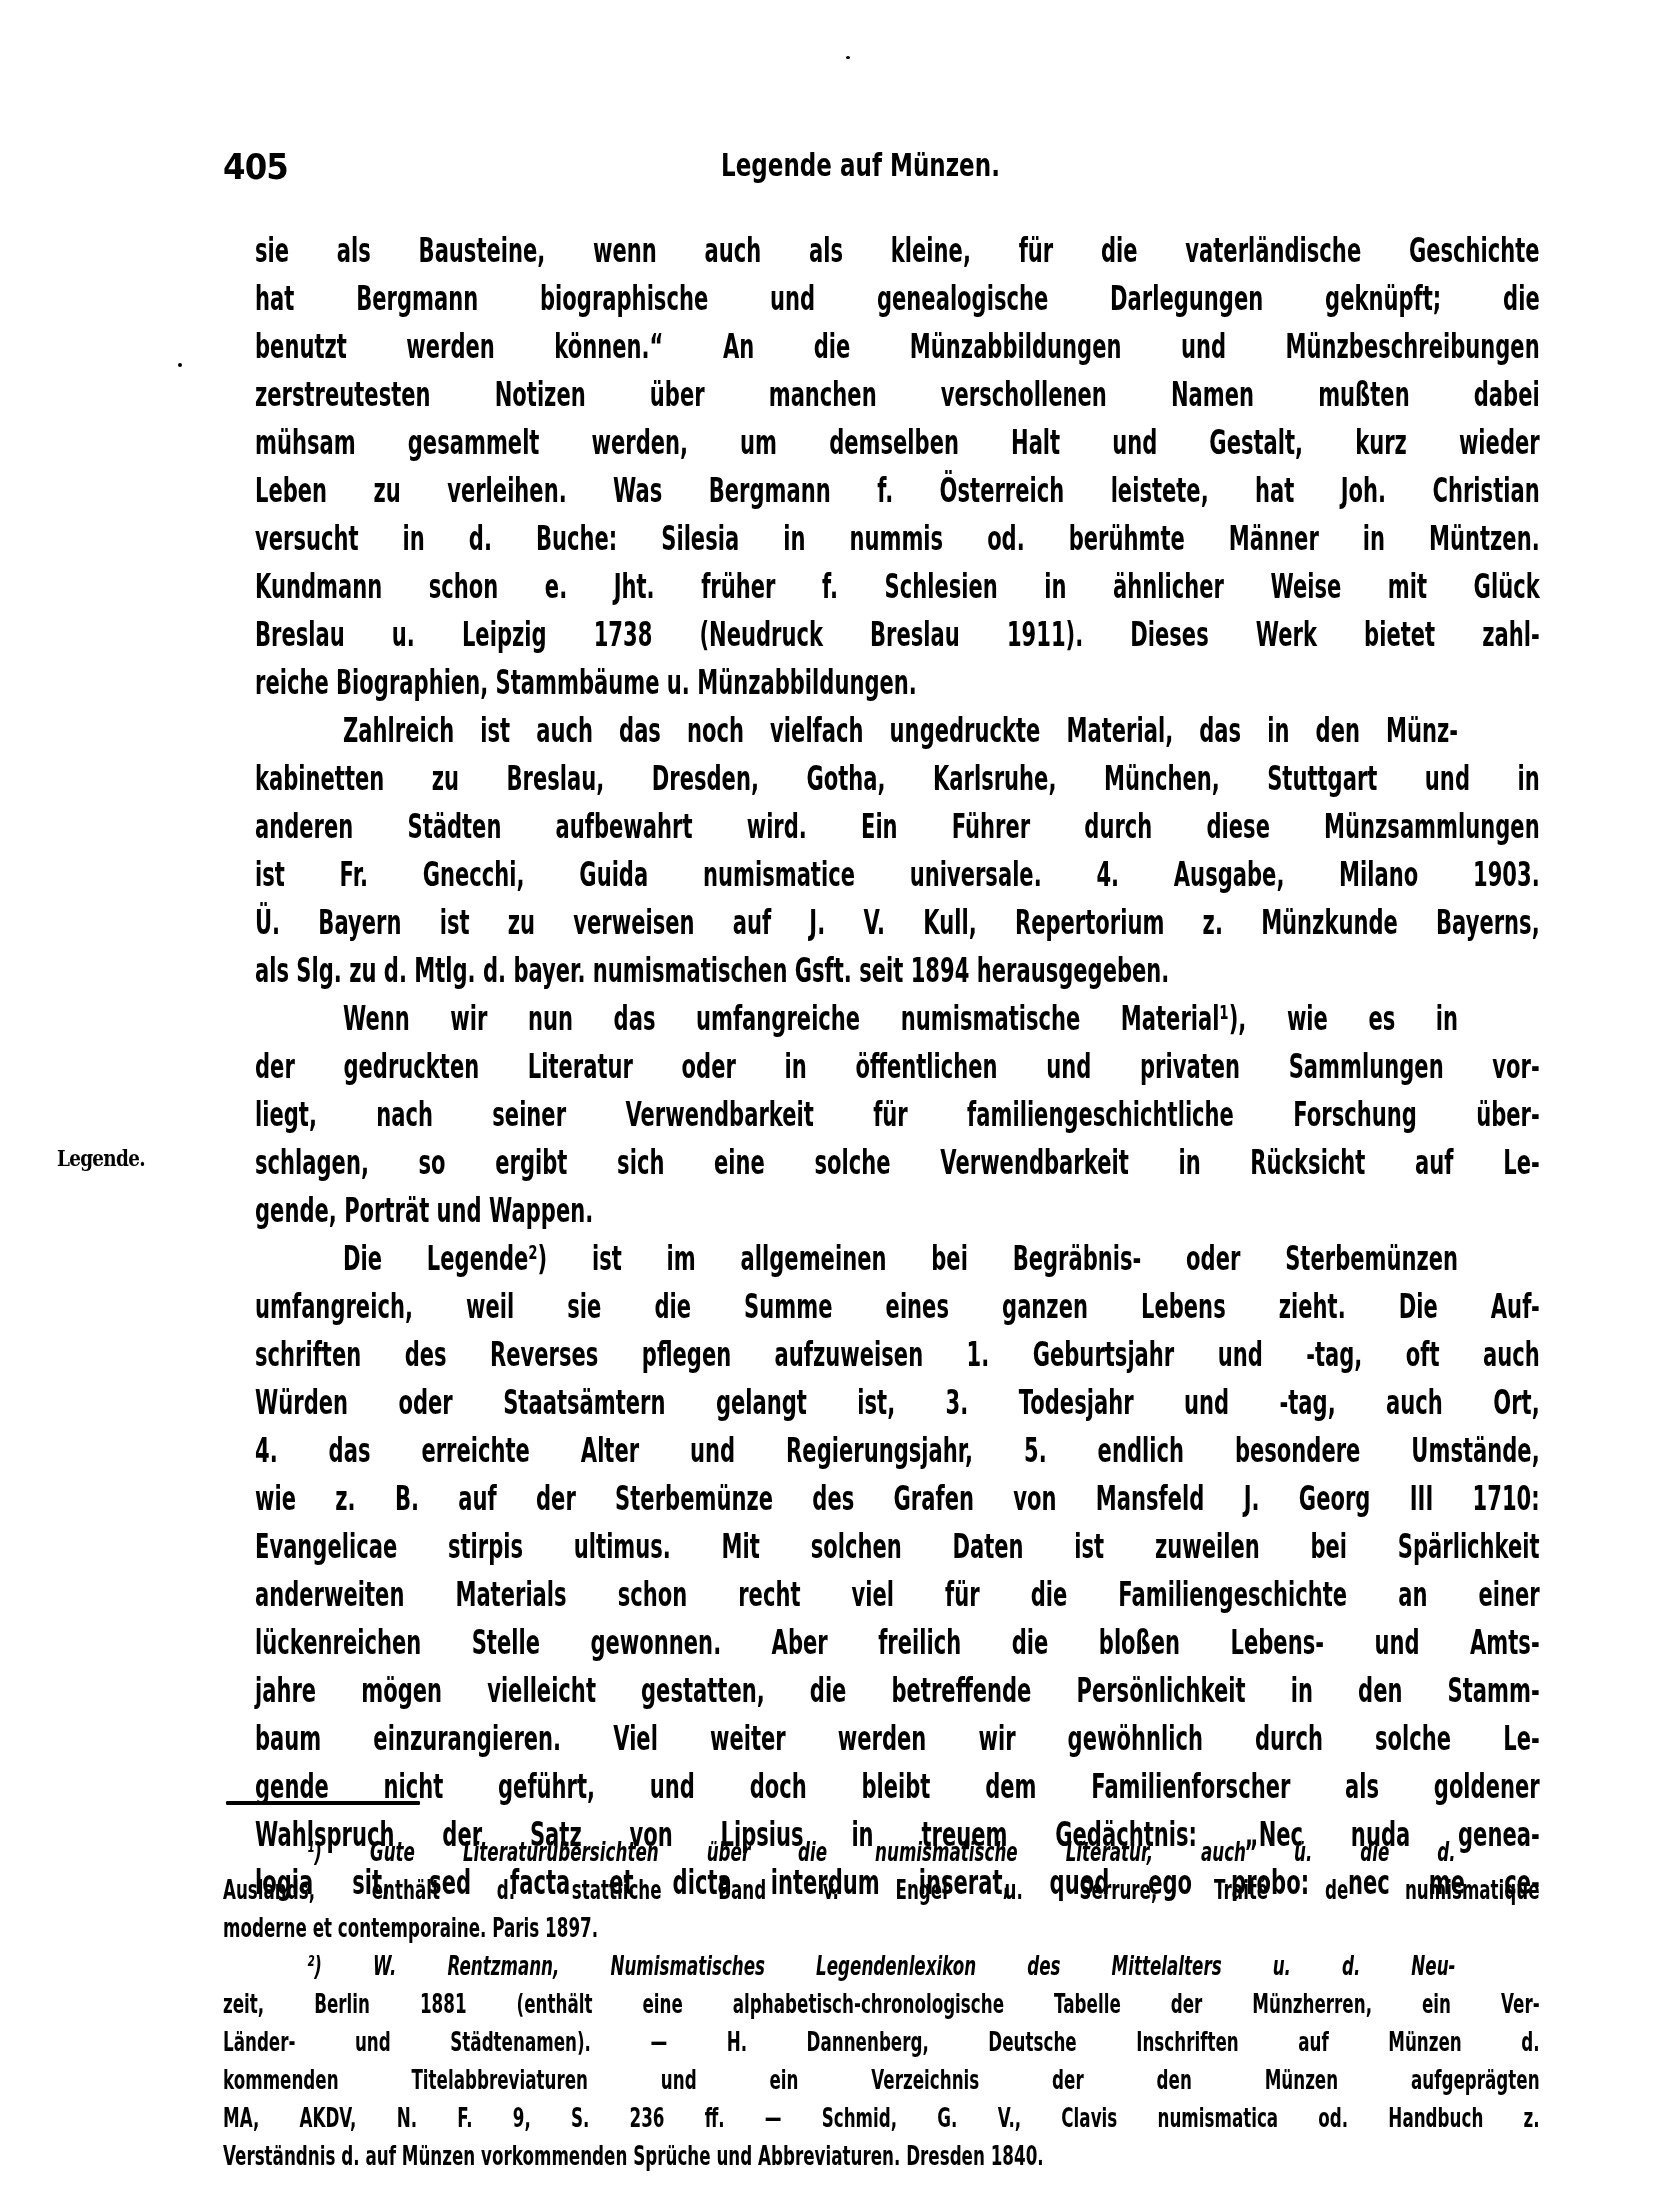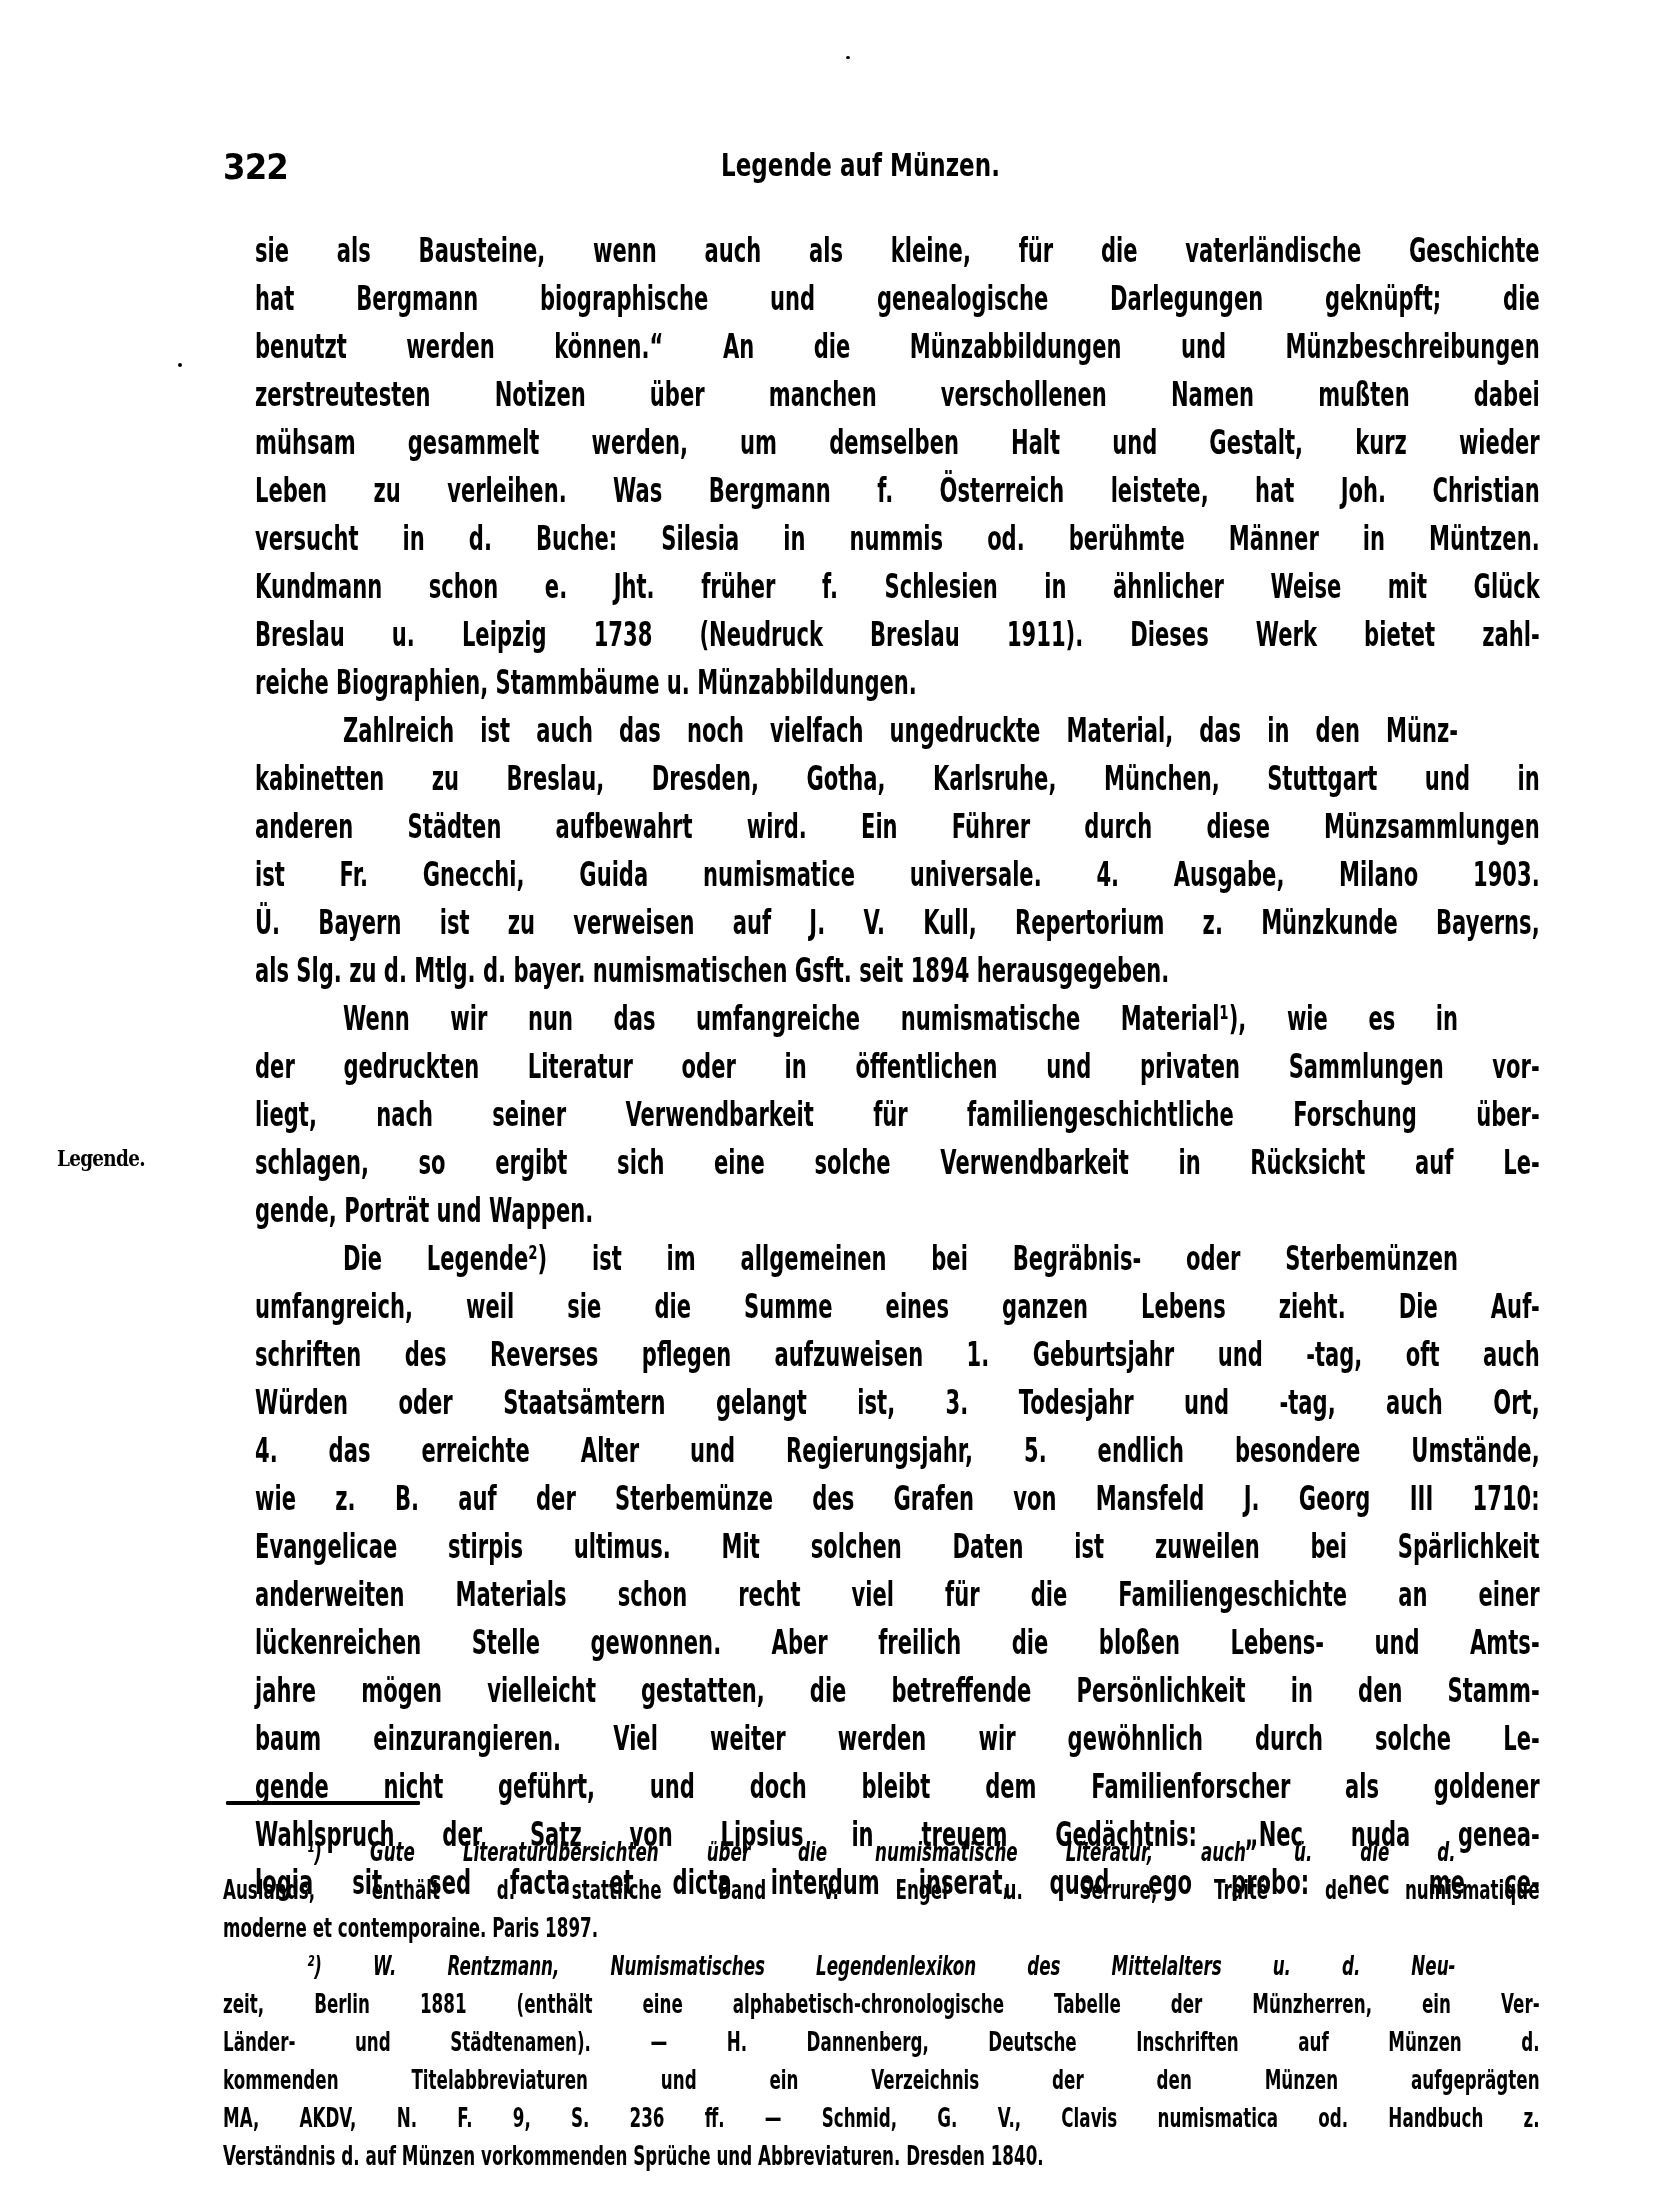--- a/index.html
+++ b/index.html
@@ -22,21 +22,21 @@
     .indent .cond { width: 150%; }
   </style>
 </head>
 <body>
 
 <div class="page">
   <div class="speck" style="left:846px;top:56px;width:4px;height:3.1px;"></div>
   <div class="speck" style="left:178px;top:363px;width:4px;height:4px;"></div>
 
   <div class="header">
-    <span class="page-number">322</span>
+    <span class="page-number">405</span>
     <span class="running-title">Legende auf Münzen.</span>
   </div>
 
   <div class="margin-note">Legende.</div>
 
   <div class="body-text" id="body-text">
       <div class="line">
         <span class="cond">sie als Bausteine, wenn auch als kleine, für die vaterländische Geschichte</span>
       </div>
       <div class="line">

